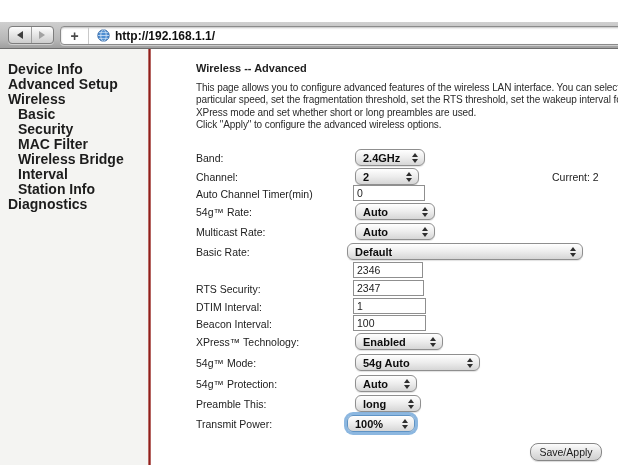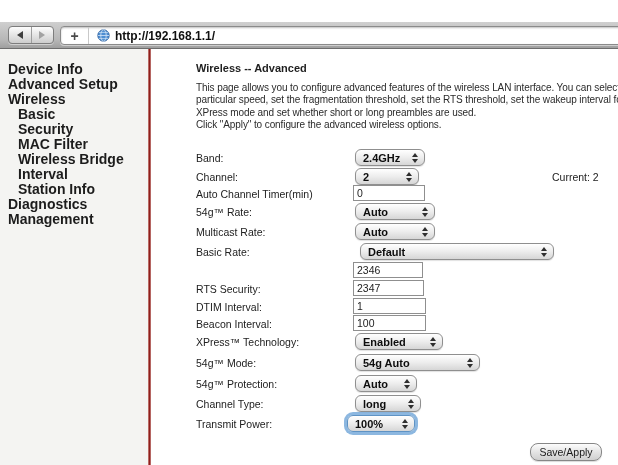--- a/index.html
+++ b/index.html
@@ -109,21 +109,20 @@
       <div class="side-item">Device Info</div>
       <div class="side-item">Advanced Setup</div>
       <div class="side-item">Wireless</div>
       <div class="side-item sub">Basic</div>
       <div class="side-item sub">Security</div>
       <div class="side-item sub">MAC Filter</div>
       <div class="side-item sub">Wireless Bridge</div>
       <div class="side-item sub">Interval</div>
       <div class="side-item sub">Station Info</div>
       <div class="side-item">Diagnostics</div>
-      <div class="side-item">Management</div>
     </div>
 
     <div class="divider-red"></div>
 
     <div class="main">
       <div class="heading">Wireless -- Advanced</div>
 
       <div class="desc">
         <div>This page allows you to configure advanced features of the wireless LAN interface. You can select a par</div>
         <div>particular speed, set the fragmentation threshold, set the RTS threshold, set the wakeup interval for clie</div>
@@ -176,21 +175,21 @@
           <span class="pv">Auto</span>
           <span class="arrows">
               <i class="up"></i>
               <i class="dn"></i>
             </span>
         </div>
       </div>
 
       <div class="row" style="top:194px">
         <span class="lbl">Basic Rate:</span>
-        <div class="popup" style="left:164px;width:194px">
+        <div class="popup" style="left:151px;width:236px">
           <span class="pv">Default</span>
           <span class="arrows">
               <i class="up"></i>
               <i class="dn"></i>
             </span>
         </div>
       </div>
 
       <div class="row" style="top:213px">
         <input class="tin" style="left: 157px; width: 70px;" value="2346">
@@ -238,21 +237,21 @@
         <div class="popup" style="left:159px;width:62px">
           <span class="pv">Auto</span>
           <span class="arrows">
               <i class="up"></i>
               <i class="dn"></i>
             </span>
         </div>
       </div>
 
       <div class="row" style="top:346px">
-        <span class="lbl">Channel Type:</span>
+        <span class="lbl">Preamble This:</span>
         <div class="popup" style="left:159px;width:66px">
           <span class="pv">long</span>
           <span class="arrows">
               <i class="up"></i>
               <i class="dn"></i>
             </span>
         </div>
       </div>
 
       <div class="row" style="top:366px">

